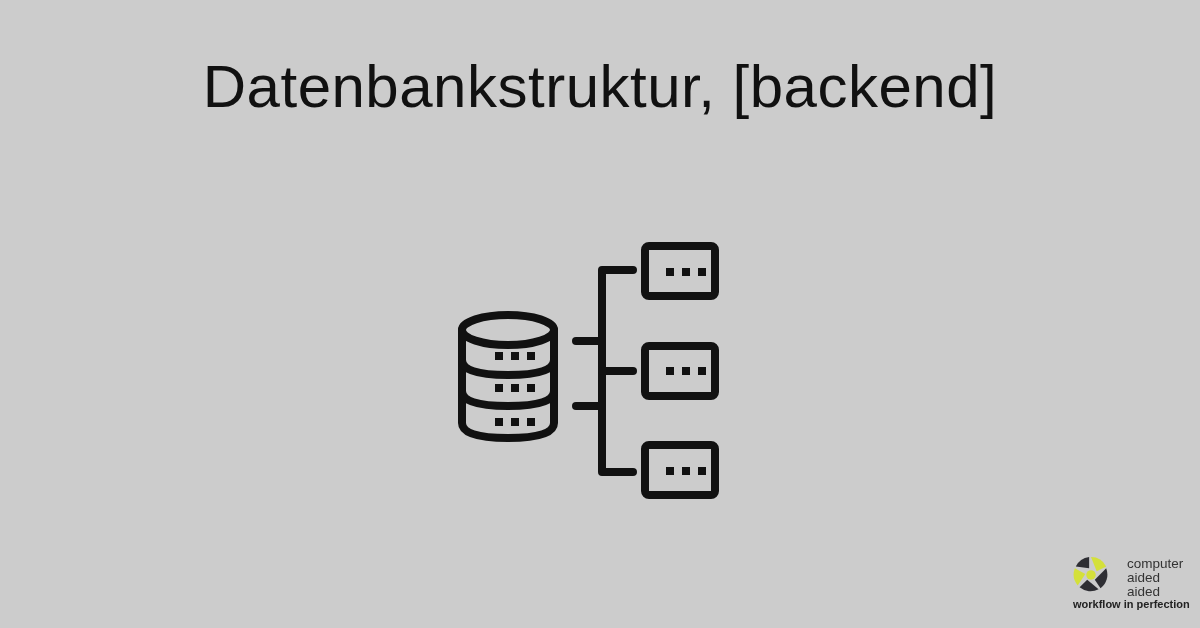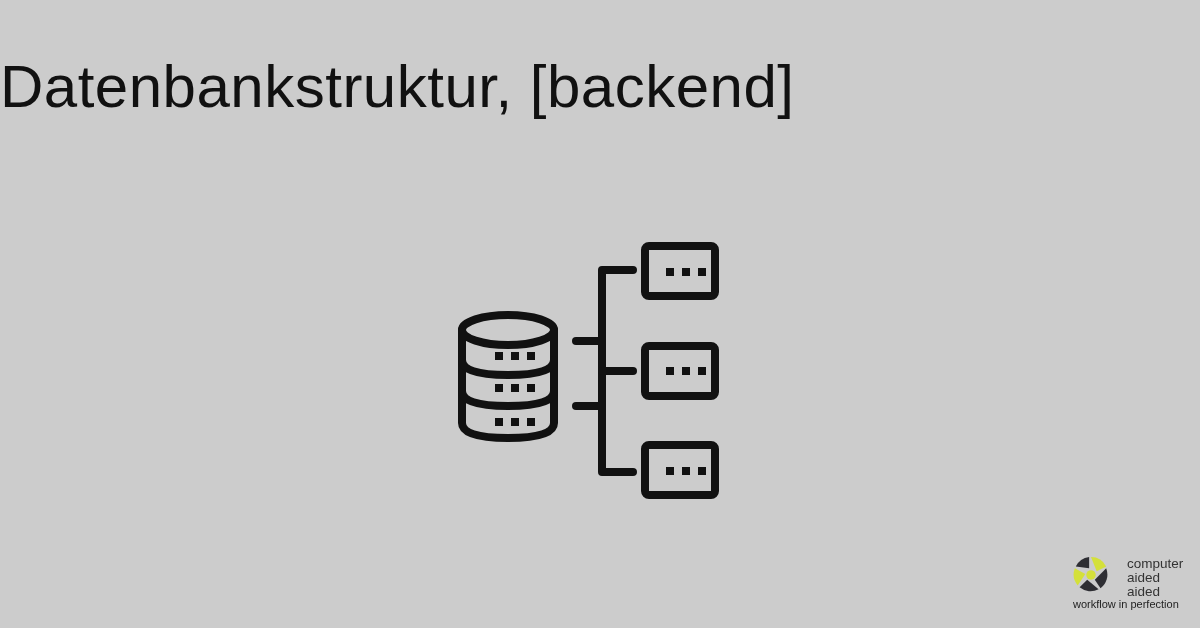--- a/index.html
+++ b/index.html
@@ -3,28 +3,28 @@
 <meta charset="utf-8">
 <style>
   html, body { margin: 0; padding: 0; }
   body {
     width: 1200px; height: 628px; overflow: hidden;
     background: #cccccc; position: relative;
     font-family: "Liberation Sans", sans-serif;
   }
   .title {
     position: absolute; left: 0; right: 0; top: 52px;
-    text-align: left; font-size: 60px; color: #111111;
+    text-align: center; font-size: 60px; color: #111111;
     font-family: "Liberation Sans", sans-serif; letter-spacing: 0.5px;
   }
   .illustration { position: absolute; left: 455px; top: 238px; width: 275px; height: 270px; }
   .logo { position: absolute; left: 1070px; top: 553px; width: 125px; height: 60px; }
   .logo-mark { position: absolute; left: 2px; top: 2px; width: 38px; height: 38px; }
   .logo-name { position: absolute; left: 57px; top: 4px; font-size: 13.5px; line-height: 14px; color: #333333; font-family: "Liberation Sans", sans-serif; }
-  .logo-tagline { position: absolute; left: 3px; top: 45px; font-size: 11px; color: #222222; font-family: "Liberation Sans", sans-serif; white-space: nowrap; }
+  .logo-tagline { position: absolute; left: 3px; top: 45px; font-size: 11px; color: #222222; font-family: "Liberation Sans", sans-serif; white-space: nowrap; font-weight: bold; }
 </style>
 </head>
 <body>
 
 <h1 class="title" style="margin:0;font-weight:normal;">Datenbankstruktur, [backend]</h1>
 
 <div class="illustration">
   <svg width="275" height="270" viewBox="0 0 275 270" fill="none" stroke="#111" stroke-width="8" stroke-linejoin="round" stroke-linecap="round">
 
     <ellipse cx="53" cy="92" rx="46" ry="15"></ellipse>

